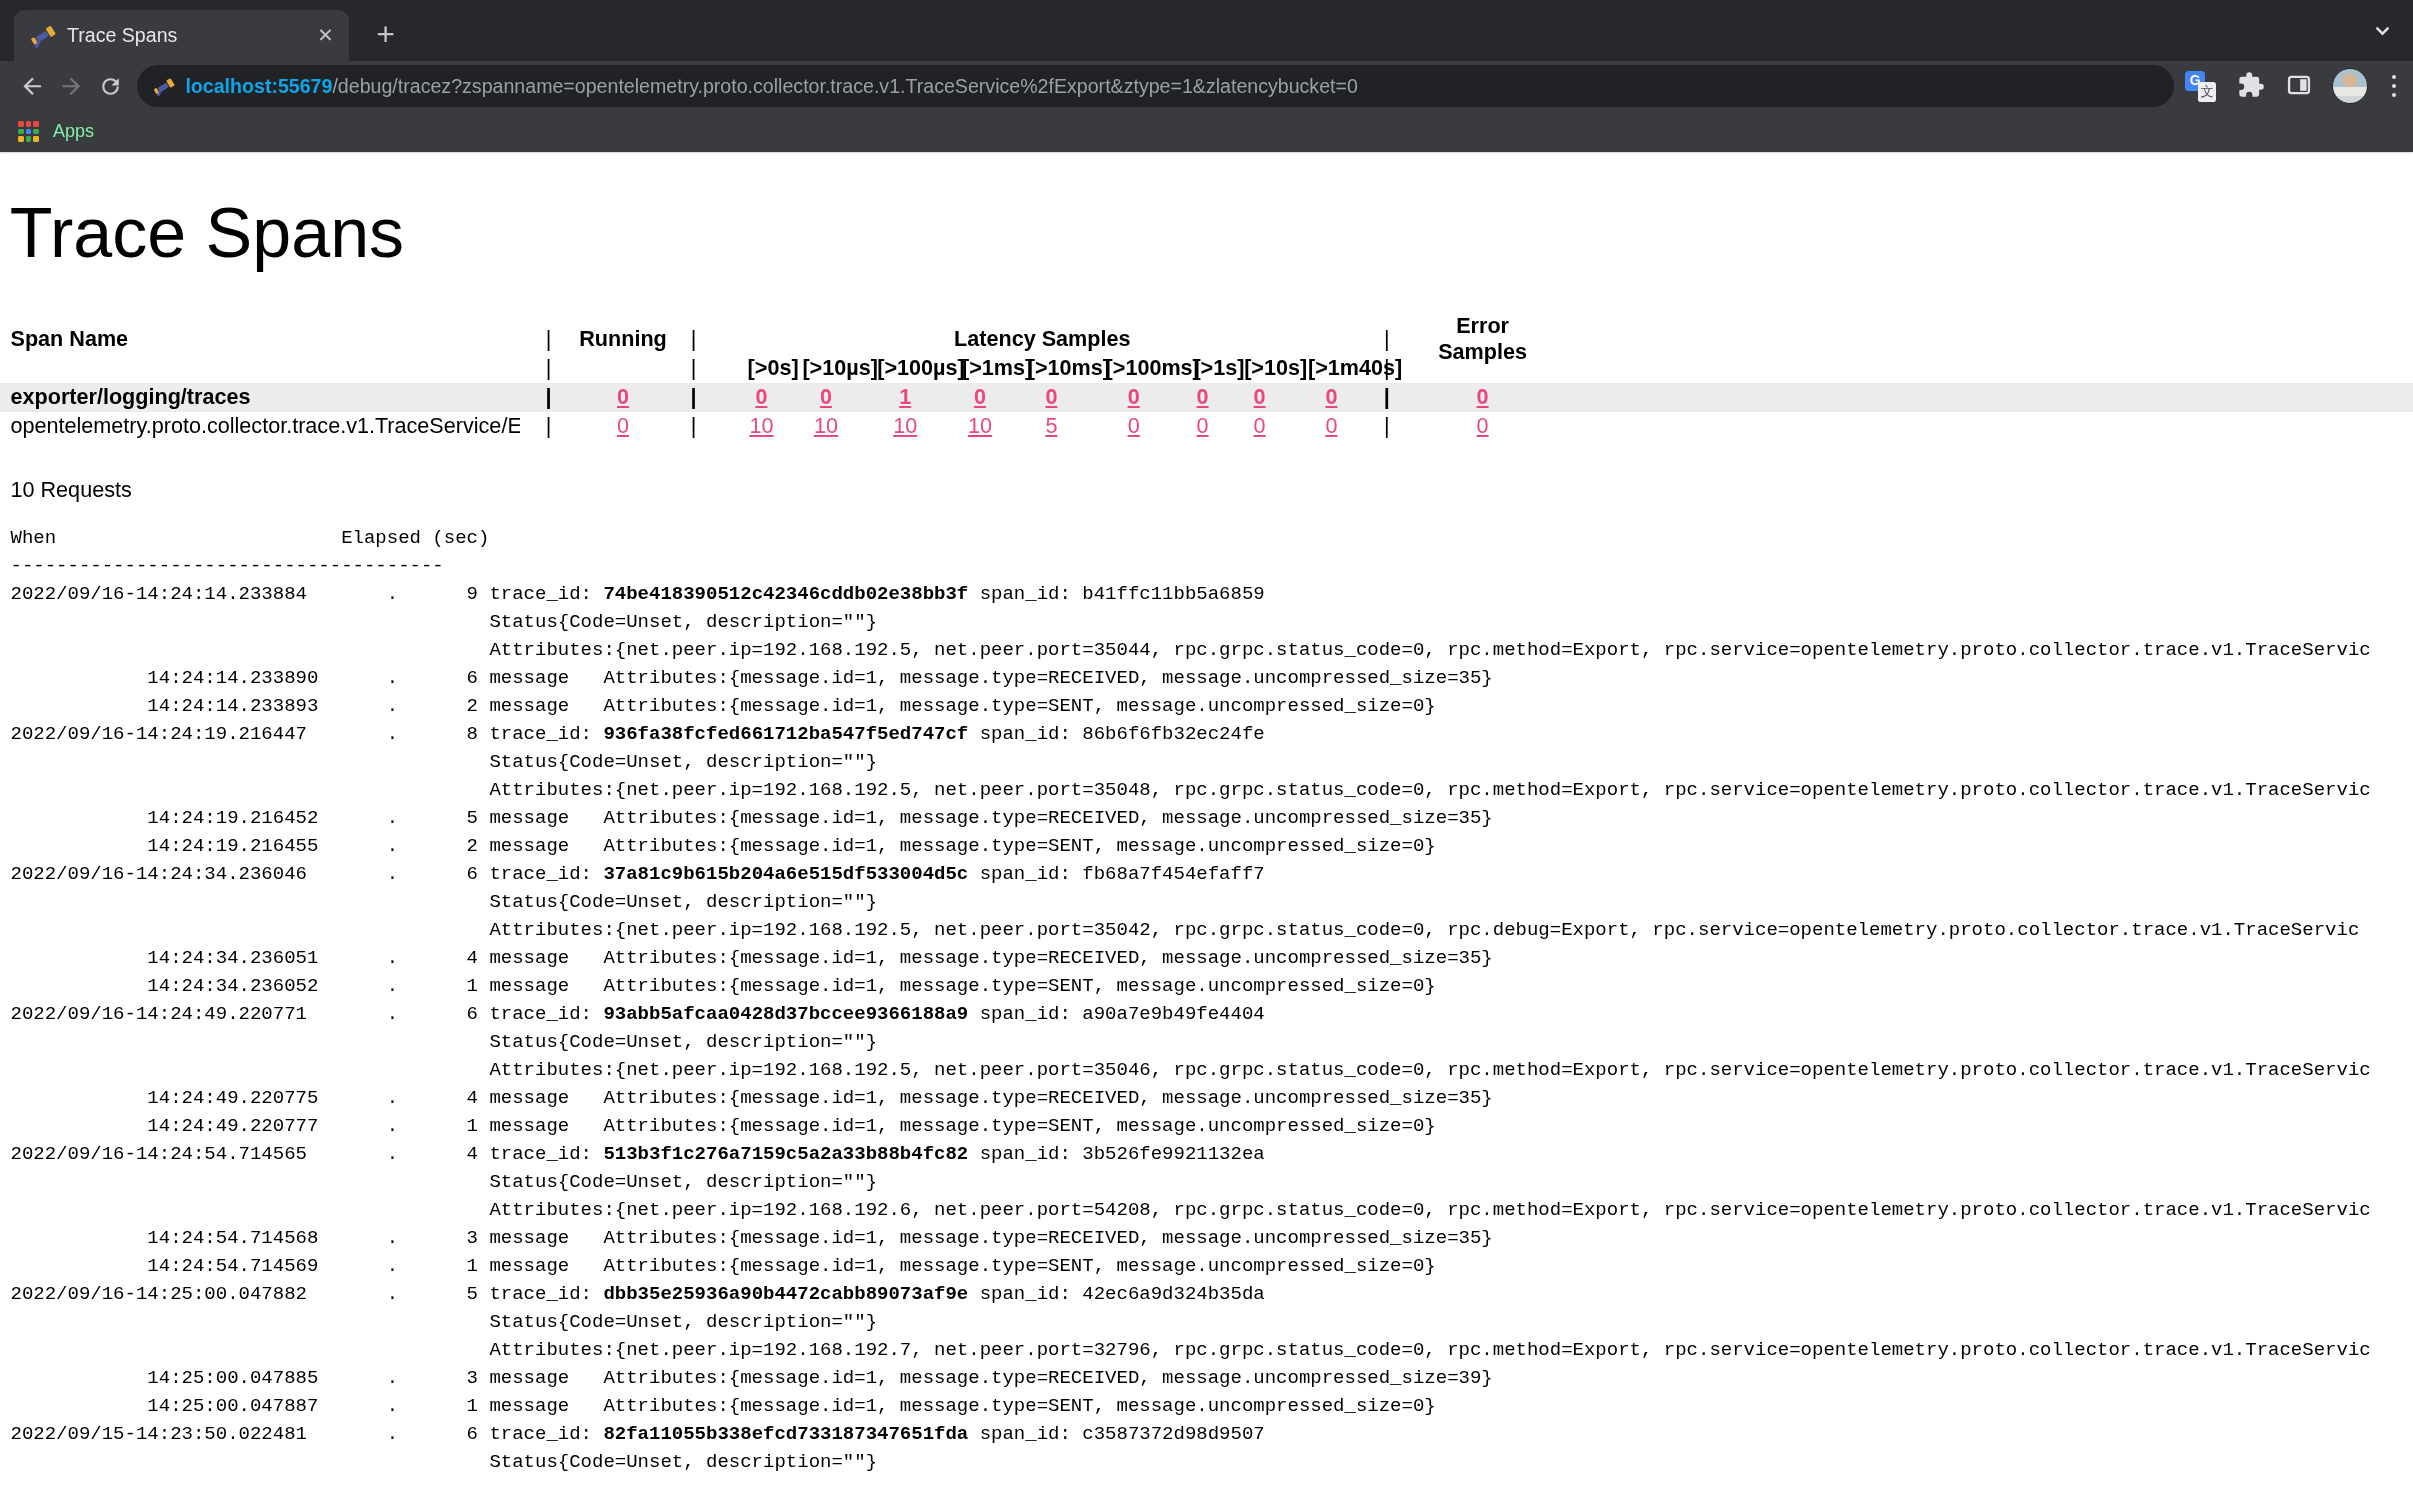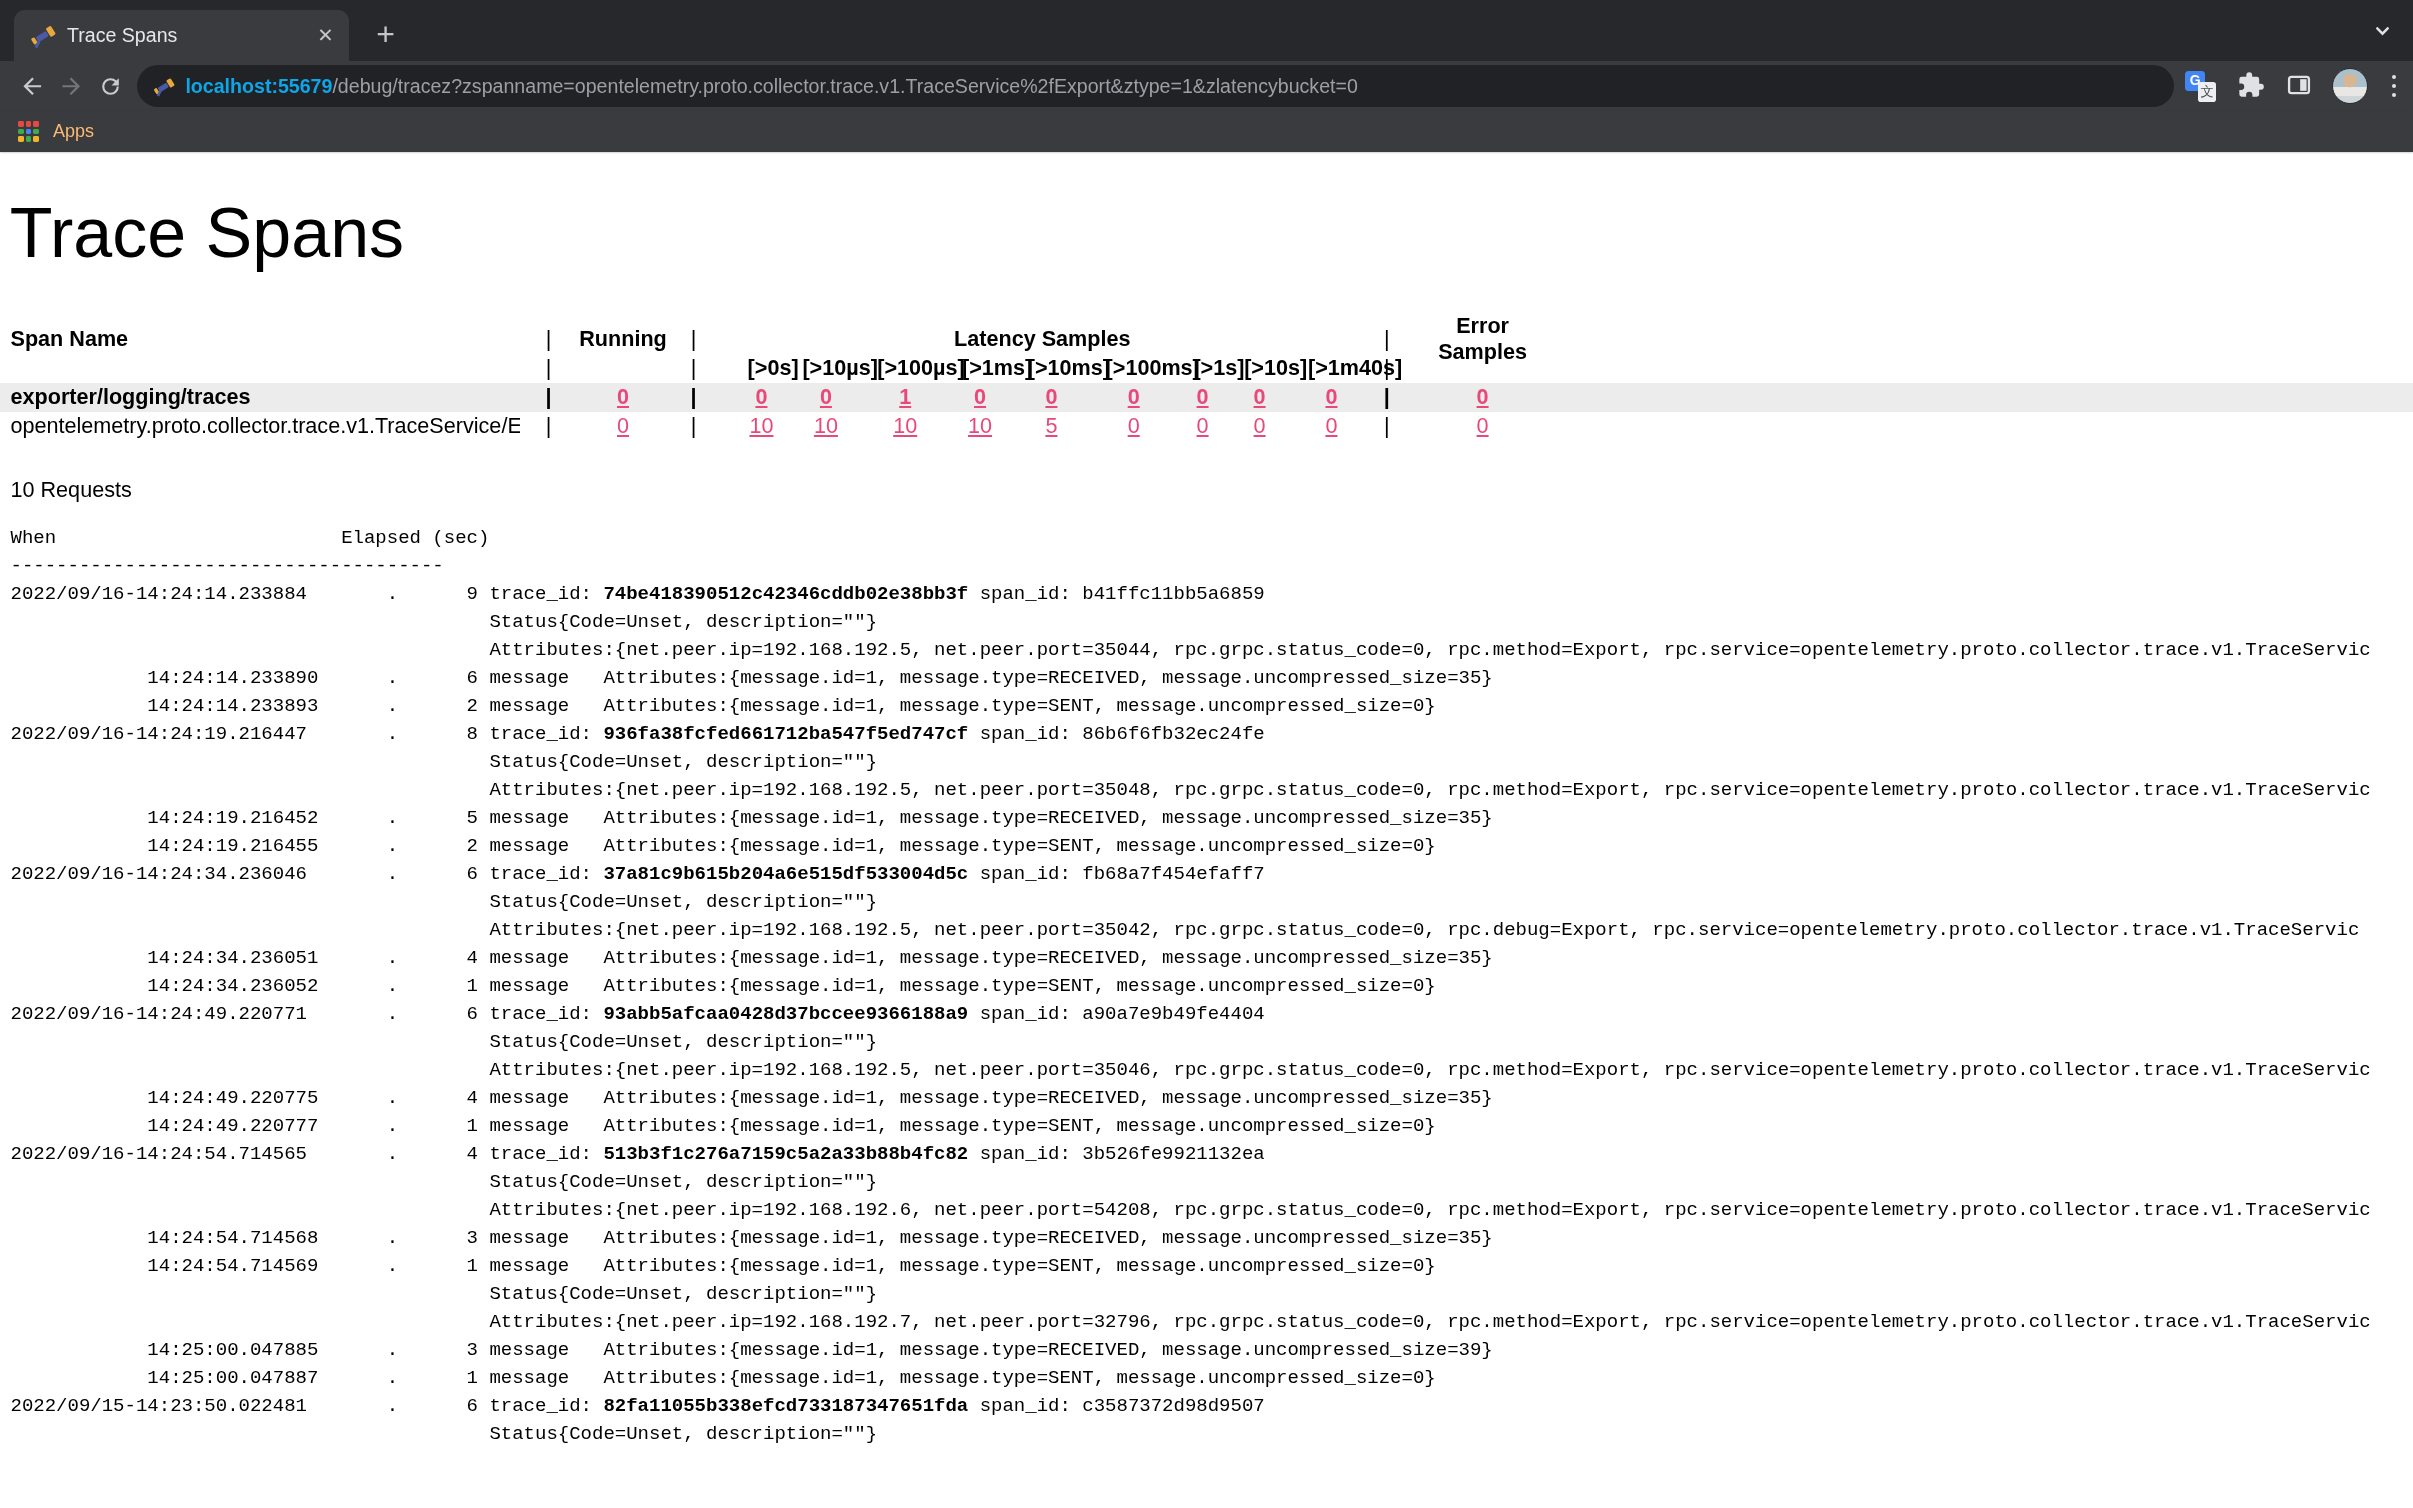--- a/index.html
+++ b/index.html
@@ -49,21 +49,21 @@
               radial-gradient(circle at 50% 34%, #d8b694 0 24%, rgba(0,0,0,0) 25%),
               linear-gradient(180deg,#a9c0cd 0 52%, #e9e7e3 52% 78%, #cfd6da 78%);
             border:0.7px solid #2d2e32; }
   .dots3 { display:flex; flex-direction:column; gap:4.9px; padding:0 4.2px; }
   .dots3 i { width:4.2px; height:4.2px; border-radius:50%; background:#dfe1e4; }
 
   .bookmarks { height:41px; background:#3a3b3f; display:flex; align-items:center;
                padding:0 18px; box-shadow:0 1.4px 2.1px rgba(0,0,0,.35); position:relative; z-index:2; }
   .appsgrid { display:grid; grid-template-columns:repeat(3,5.6px); grid-auto-rows:5.6px; gap:2.1px; }
   .appsgrid i { border-radius:1.4px; }
-  .apps-label { margin-left:14px; font-size:18px; color:#fdba74; }
+  .apps-label { margin-left:14px; font-size:18px; color:#86efac; }
 
   
   .content { background:#fff; color:#000; }
   h1.pagetitle { font-size:70px; font-weight:400; margin:45px 0 0 9.8px; line-height:1.05; }
 
   .ztable { margin-top:54px; font-size:21.6px; }
   .trow { display:flex; align-items:center; height:29px;gap:16px; }
   .trow.hl { background:#ececec;font-weight:bold; }
   .c-name { width:520px; padding-left:10.5px; white-space:nowrap; overflow:hidden; }
   .c-sep1 { width:25px; text-align:center; }
@@ -281,20 +281,21 @@
     <div class="mline">                                          Attributes:{net.peer.ip=192.168.192.5, net.peer.port=35046, rpc.grpc.status_code=0, rpc.method=Export, rpc.service=opentelemetry.proto.collector.trace.v1.TraceServic</div>
     <div class="mline">            14:24:49.220775      .      4 message   Attributes:{message.id=1, message.type=RECEIVED, message.uncompressed_size=35}</div>
     <div class="mline">            14:24:49.220777      .      1 message   Attributes:{message.id=1, message.type=SENT, message.uncompressed_size=0}</div>
 
     <div class="mline"><span>2022/09/16-14:24:54.714565       .      4 trace_id: </span><b>513b3f1c276a7159c5a2a33b88b4fc82</b><span> span_id: 3b526fe9921132ea</span></div>
     <div class="mline">                                          Status{Code=Unset, description=""}</div>
     <div class="mline">                                          Attributes:{net.peer.ip=192.168.192.6, net.peer.port=54208, rpc.grpc.status_code=0, rpc.method=Export, rpc.service=opentelemetry.proto.collector.trace.v1.TraceServic</div>
     <div class="mline">            14:24:54.714568      .      3 message   Attributes:{message.id=1, message.type=RECEIVED, message.uncompressed_size=35}</div>
     <div class="mline">            14:24:54.714569      .      1 message   Attributes:{message.id=1, message.type=SENT, message.uncompressed_size=0}</div>
 
+    <div class="mline"><span>2022/09/16-14:25:00.047882       .      5 trace_id: </span><b>dbb35e25936a90b4472cabb89073af9e</b><span> span_id: 42ec6a9d324b35da</span></div>
     <div class="mline">                                          Status{Code=Unset, description=""}</div>
     <div class="mline">                                          Attributes:{net.peer.ip=192.168.192.7, net.peer.port=32796, rpc.grpc.status_code=0, rpc.method=Export, rpc.service=opentelemetry.proto.collector.trace.v1.TraceServic</div>
     <div class="mline">            14:25:00.047885      .      3 message   Attributes:{message.id=1, message.type=RECEIVED, message.uncompressed_size=39}</div>
     <div class="mline">            14:25:00.047887      .      1 message   Attributes:{message.id=1, message.type=SENT, message.uncompressed_size=0}</div>
 
     <div class="mline"><span>2022/09/15-14:23:50.022481       .      6 trace_id: </span><b>82fa11055b338efcd733187347651fda</b><span> span_id: c3587372d98d9507</span></div>
     <div class="mline">                                          Status{Code=Unset, description=""}</div>
   </div>
 </div>
 

